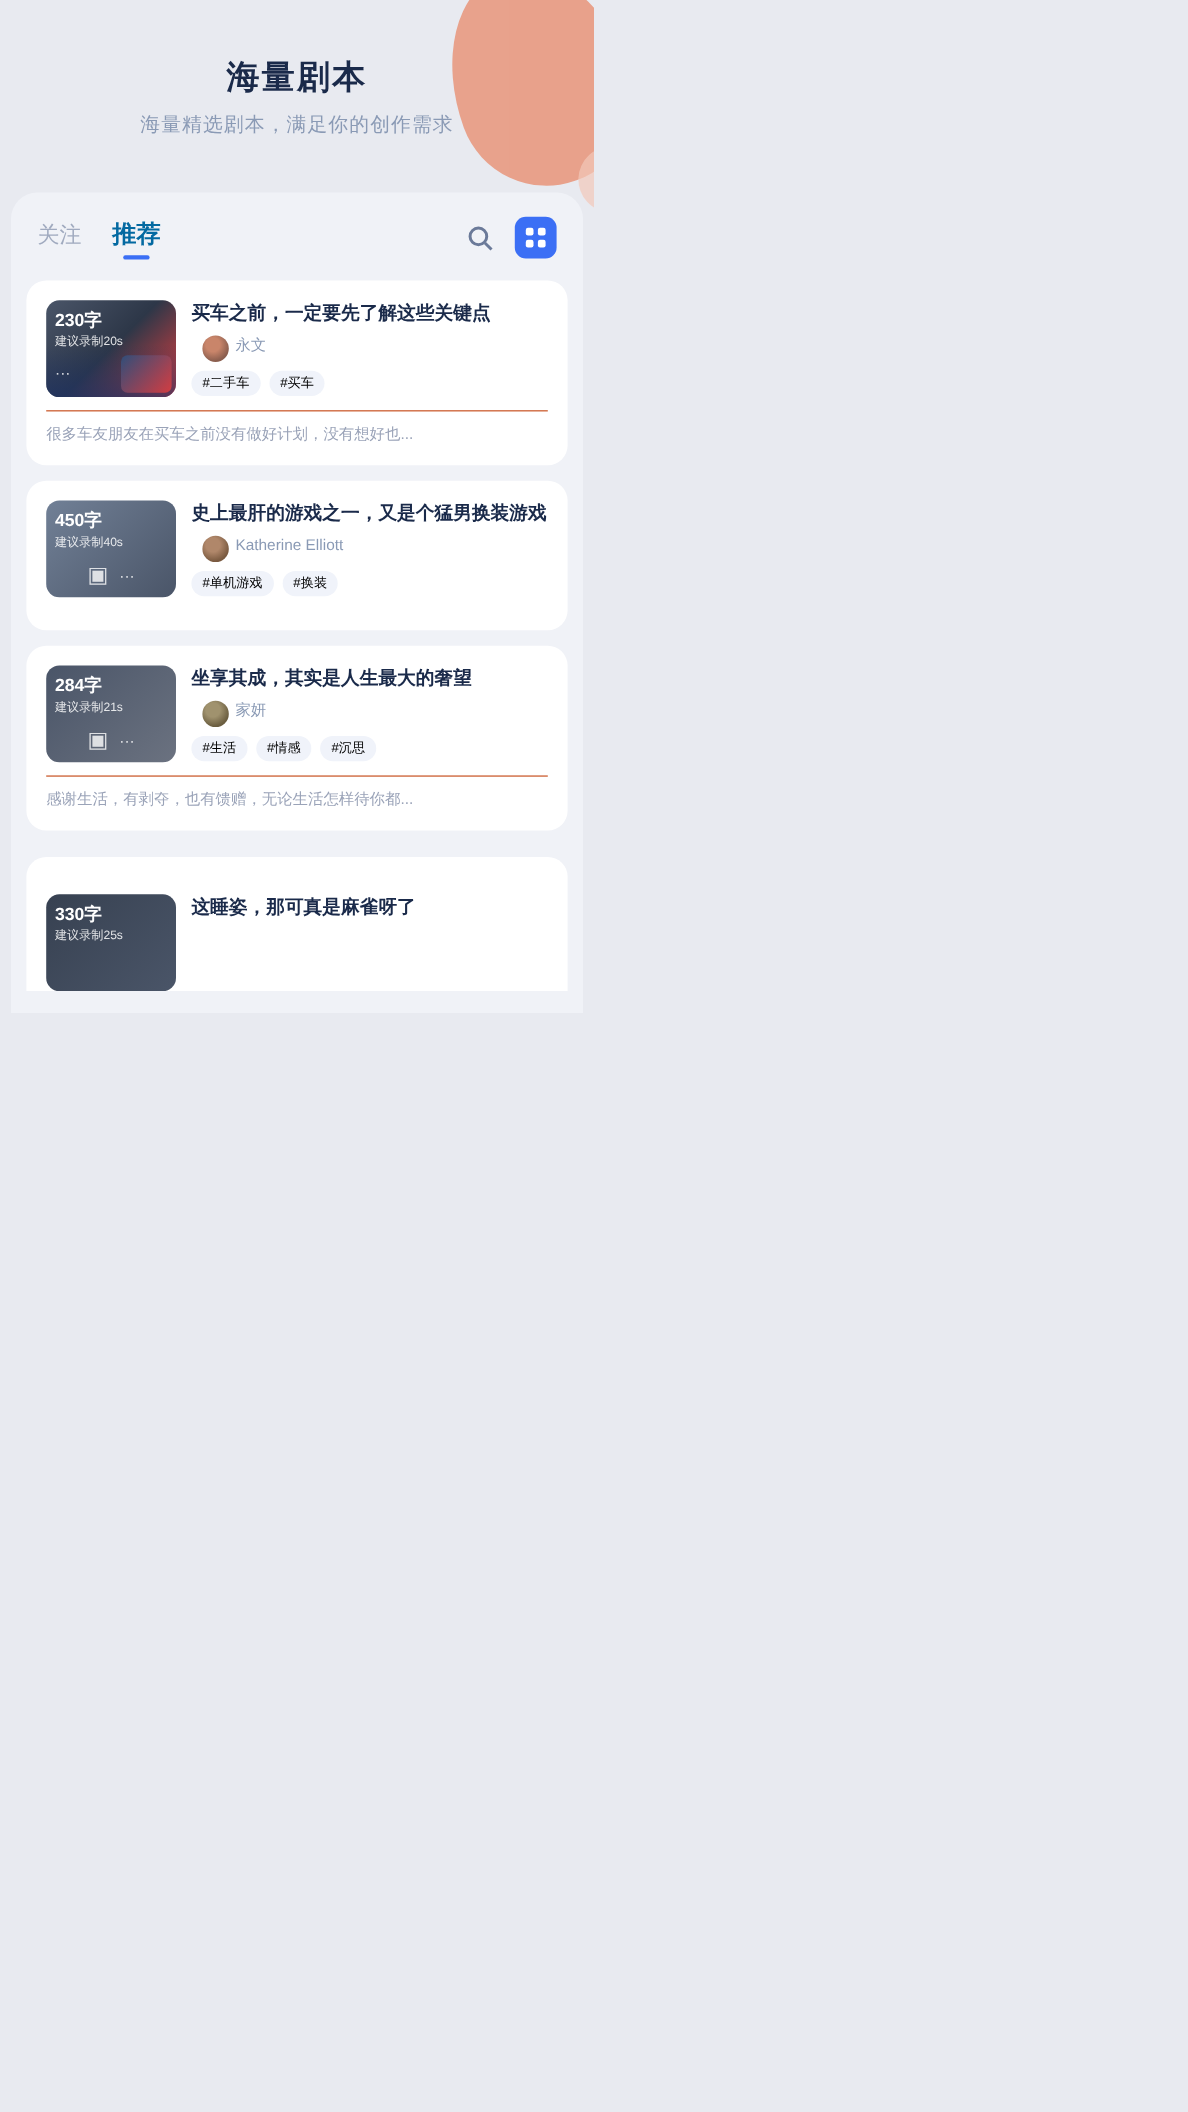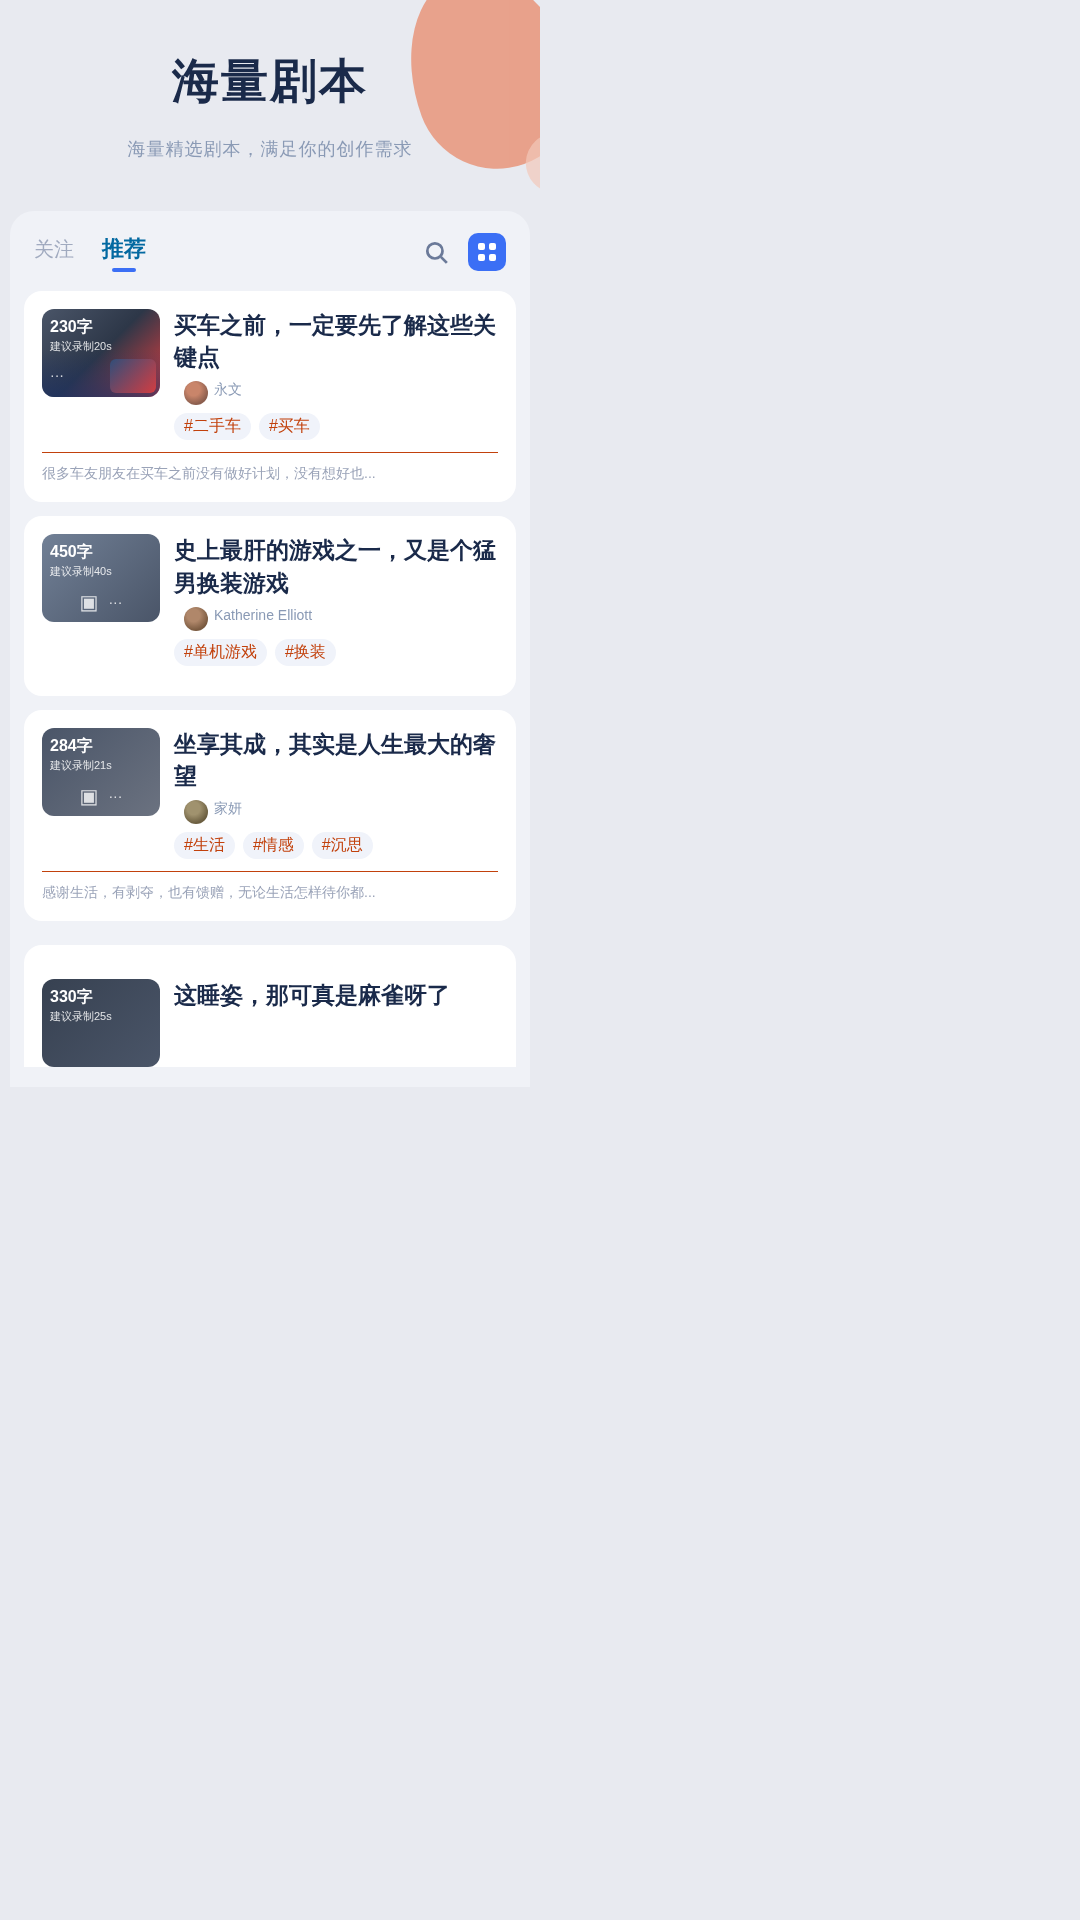--- a/index.html
+++ b/index.html
@@ -40,25 +40,25 @@
     }
 
     .header {
       position: relative;
       z-index: 1;
       text-align: center;
       padding: 50px 20px 30px;
     }
 
     .header-title {
-      font-size: 47px;
+      font-size: 30px;
       font-weight: 700;
       color: #1a2a4a;
       letter-spacing: 2px;
-      margin-bottom: 24px;
+      margin-bottom: 10px;
       text-align: center;
     }
 
     .header-subtitle {
       font-size: 18px;
       color: #8a9ab5;
       letter-spacing: 1px;
     }
 
     
@@ -246,21 +246,21 @@
       align-items: center;
       justify-content: space-between;
       padding: 0 8px;
     }
 
     .card-info {
       flex: 1;
     }
 
     .card-title {
-      font-size: 23px;
+      font-size: 17px;
       font-weight: 700;
       color: #1a2a4a;
       line-height: 1.4;
       margin-bottom: 8px;
     }
 
     .card-author {
       display: flex;
       align-items: flex-start;
       gap: 6px;
@@ -292,22 +292,22 @@
       color: #8a9ab5;
     }
 
     .card-tags {
       display: flex;
       flex-wrap: wrap;
       gap: 8px;
     }
 
     .tag {
-      font-size: 16px;
-      color: #c2410c;
+      font-size: 12px;
+      color: #000000;
       background: #f0f3fa;
       padding: 3px 10px;
       border-radius: 20px;
     }
 
     .card-preview {
       font-size: 14px;
       color: #9aa3b8;
       line-height: 1.5;
       border-top: 1px solid #c2410c;

